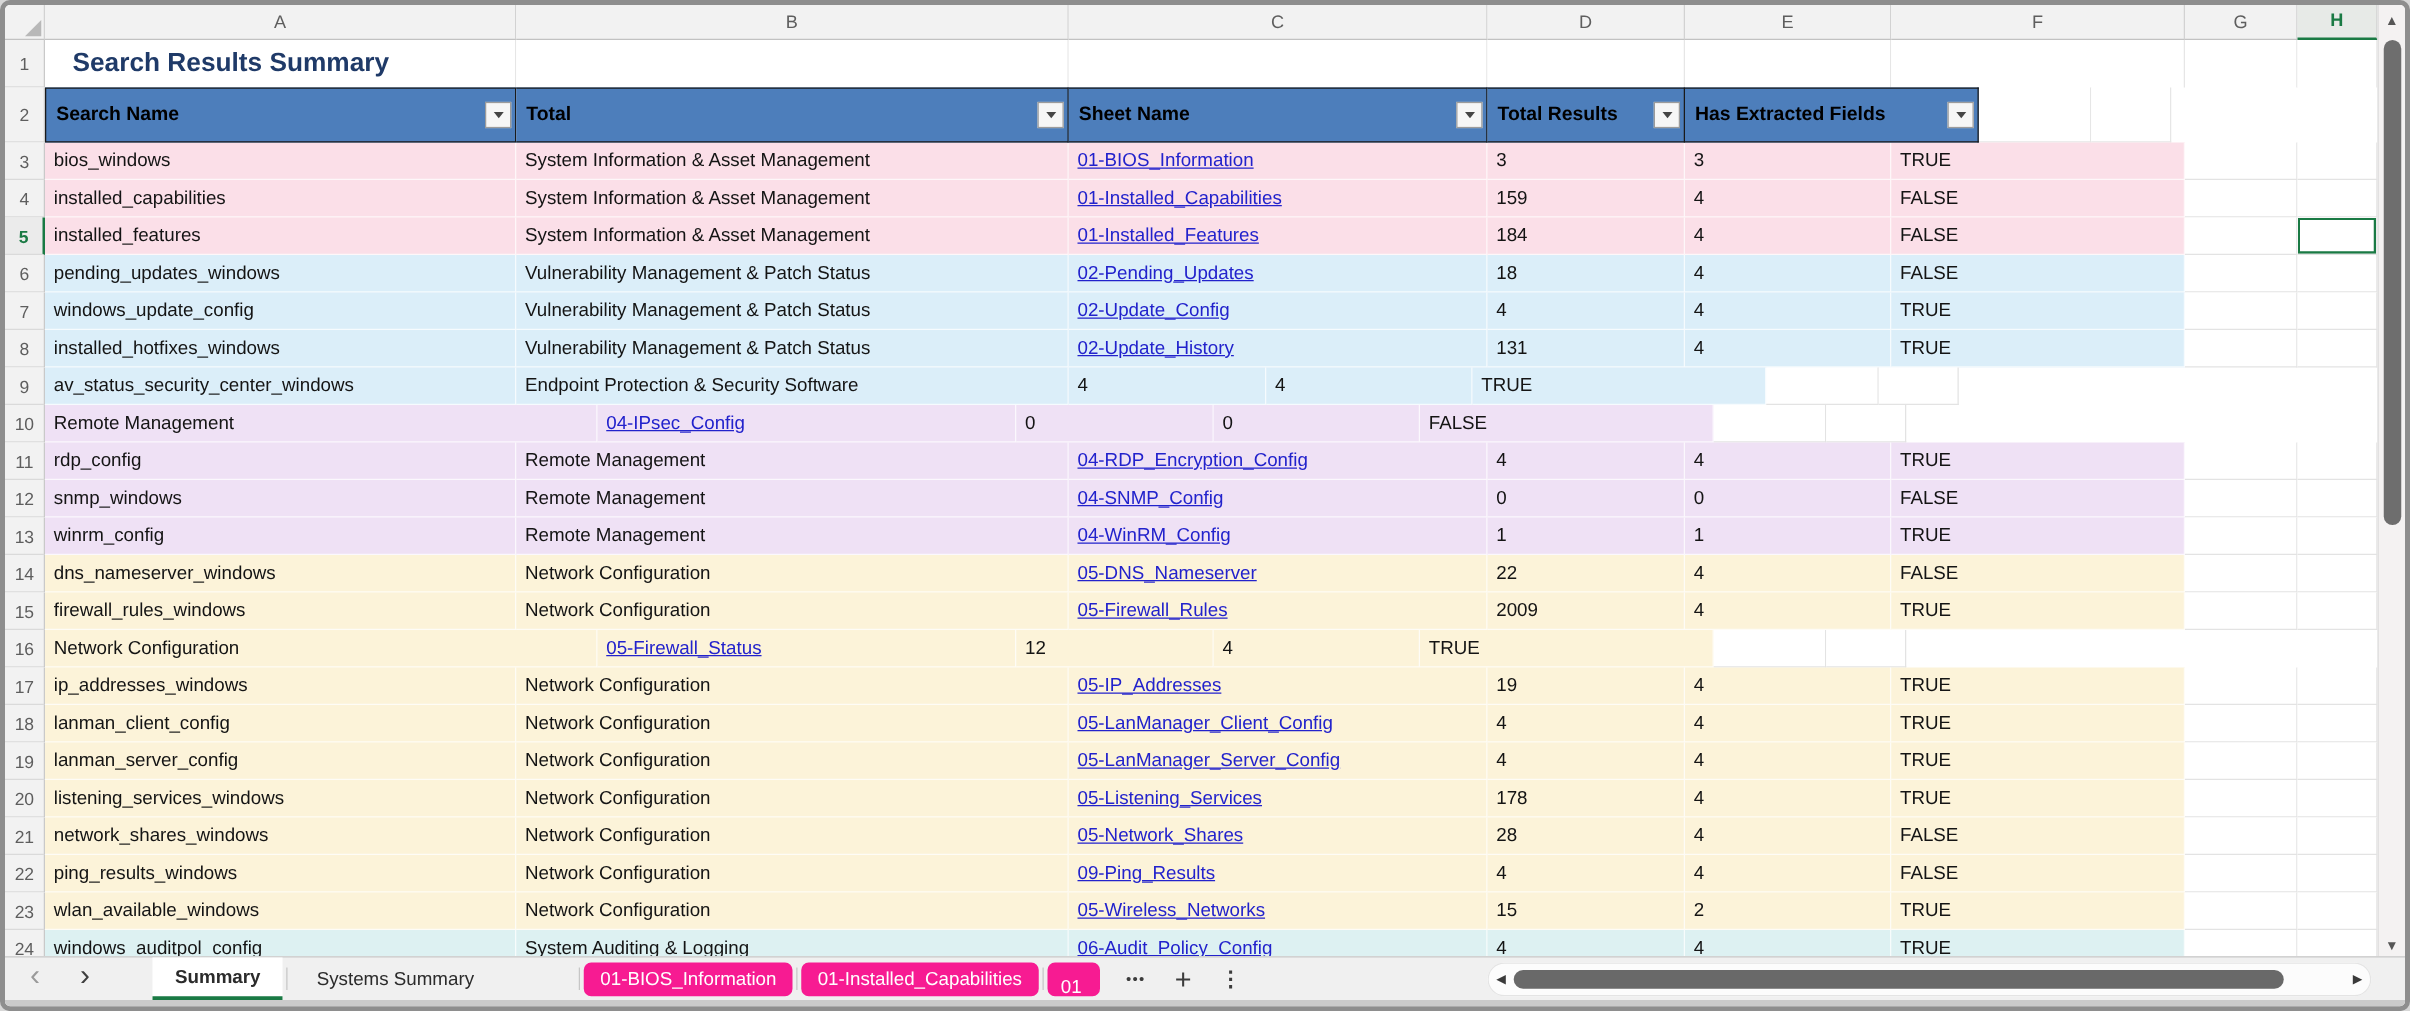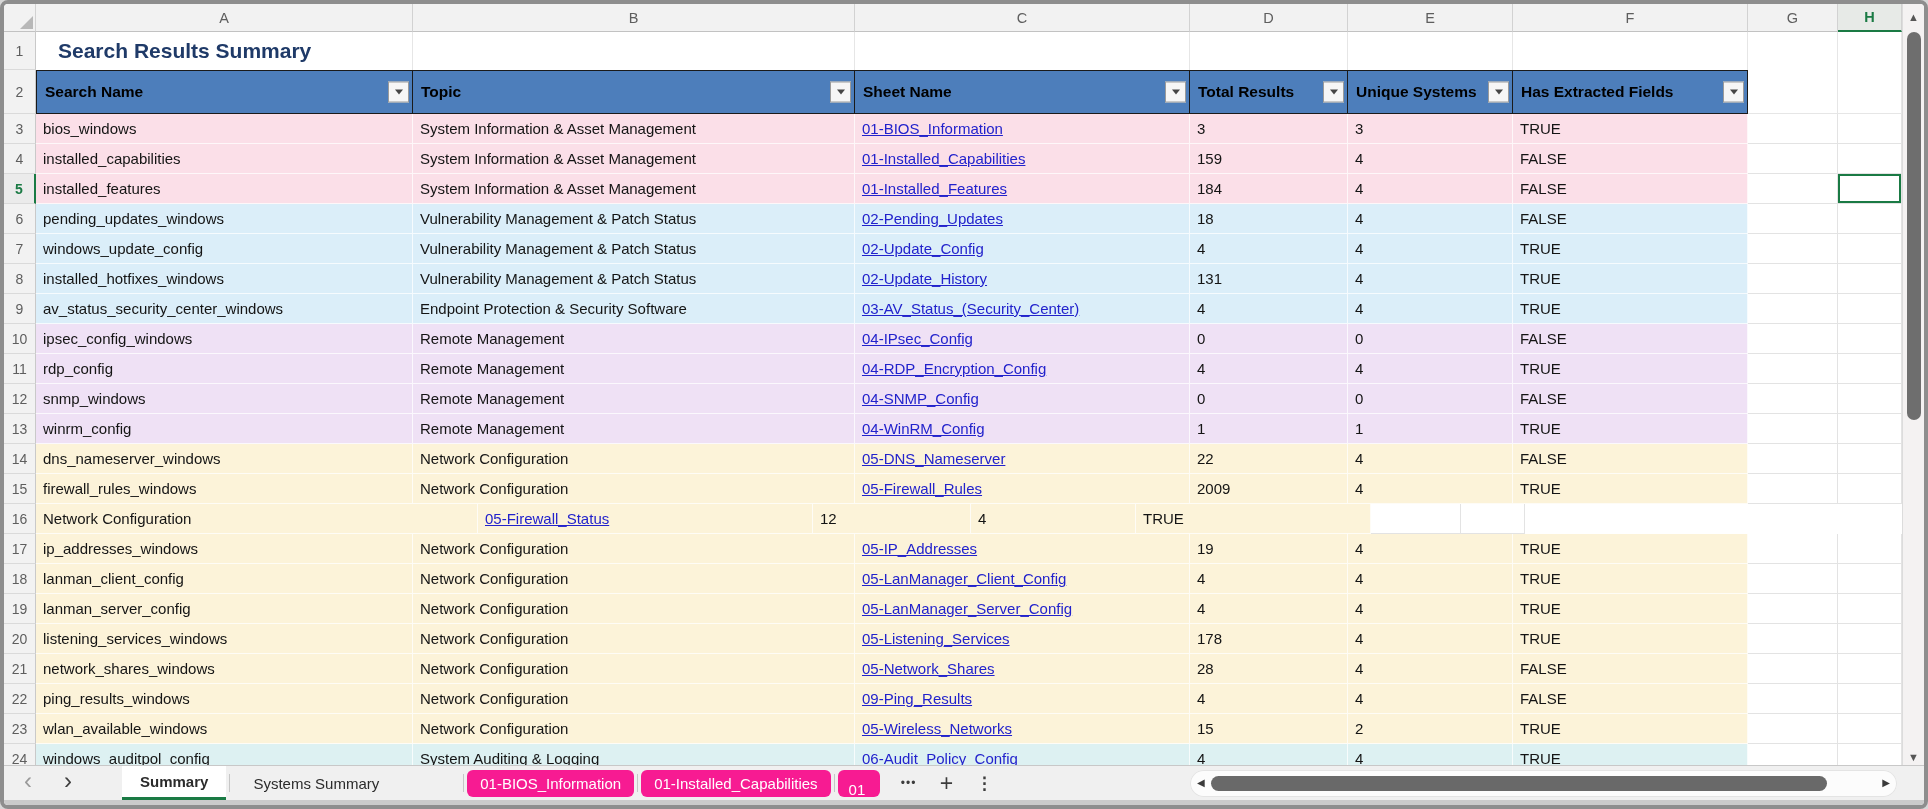--- a/index.html
+++ b/index.html
@@ -149,43 +149,37 @@
 
       <div class="xrow header-row">
         <div class="gut w-gut">2</div>
         <div class="hcell first w-a">
             <span>Search Name</span>
             <span class="fbtn">
               <i class="tri"></i>
             </span>
           </div>
         <div class="hcell w-b">
-            <span>Topic</span>
+            <span>Total</span>
             <span class="fbtn">
               <i class="tri"></i>
             </span>
           </div>
         <div class="hcell w-c">
             <span>Sheet Name</span>
             <span class="fbtn">
               <i class="tri"></i>
             </span>
           </div>
         <div class="hcell w-d">
             <span>Total Results</span>
             <span class="fbtn">
               <i class="tri"></i>
             </span>
           </div>
-        <div class="hcell w-e">
-            <span>Unique Systems</span>
-            <span class="fbtn">
-              <i class="tri"></i>
-            </span>
-          </div>
         <div class="hcell w-f">
             <span>Has Extracted Fields</span>
             <span class="fbtn">
               <i class="tri"></i>
             </span>
           </div>
         <div class="hplain w-g"></div>
         <div class="hplain w-h"></div>
       </div>
 
@@ -265,32 +259,28 @@
     <div class="c w-d">131</div>
     <div class="c w-e">4</div>
     <div class="c w-f">TRUE</div>
     <div class="gcell w-g"></div>
     <div class="gcell w-h"></div>
   </div>
           <div class="xrow drow" style="--band: #DBEEF9;">
     <div class="gut w-gut">9</div>
     <div class="c w-a">av_status_security_center_windows</div>
     <div class="c w-b">Endpoint Protection &amp; Security Software</div>
-    <div class="c w-c">
-              <a class="slink">03-AV_Status_(Security_Center)</a>
-            </div>
     <div class="c w-d">4</div>
     <div class="c w-e">4</div>
     <div class="c w-f">TRUE</div>
     <div class="gcell w-g"></div>
     <div class="gcell w-h"></div>
   </div>
           <div class="xrow drow" style="--band: #EFE1F5;">
     <div class="gut w-gut">10</div>
-    <div class="c w-a">ipsec_config_windows</div>
     <div class="c w-b">Remote Management</div>
     <div class="c w-c">
               <a class="slink">04-IPsec_Config</a>
             </div>
     <div class="c w-d">0</div>
     <div class="c w-e">0</div>
     <div class="c w-f">FALSE</div>
     <div class="gcell w-g"></div>
     <div class="gcell w-h"></div>
   </div>

